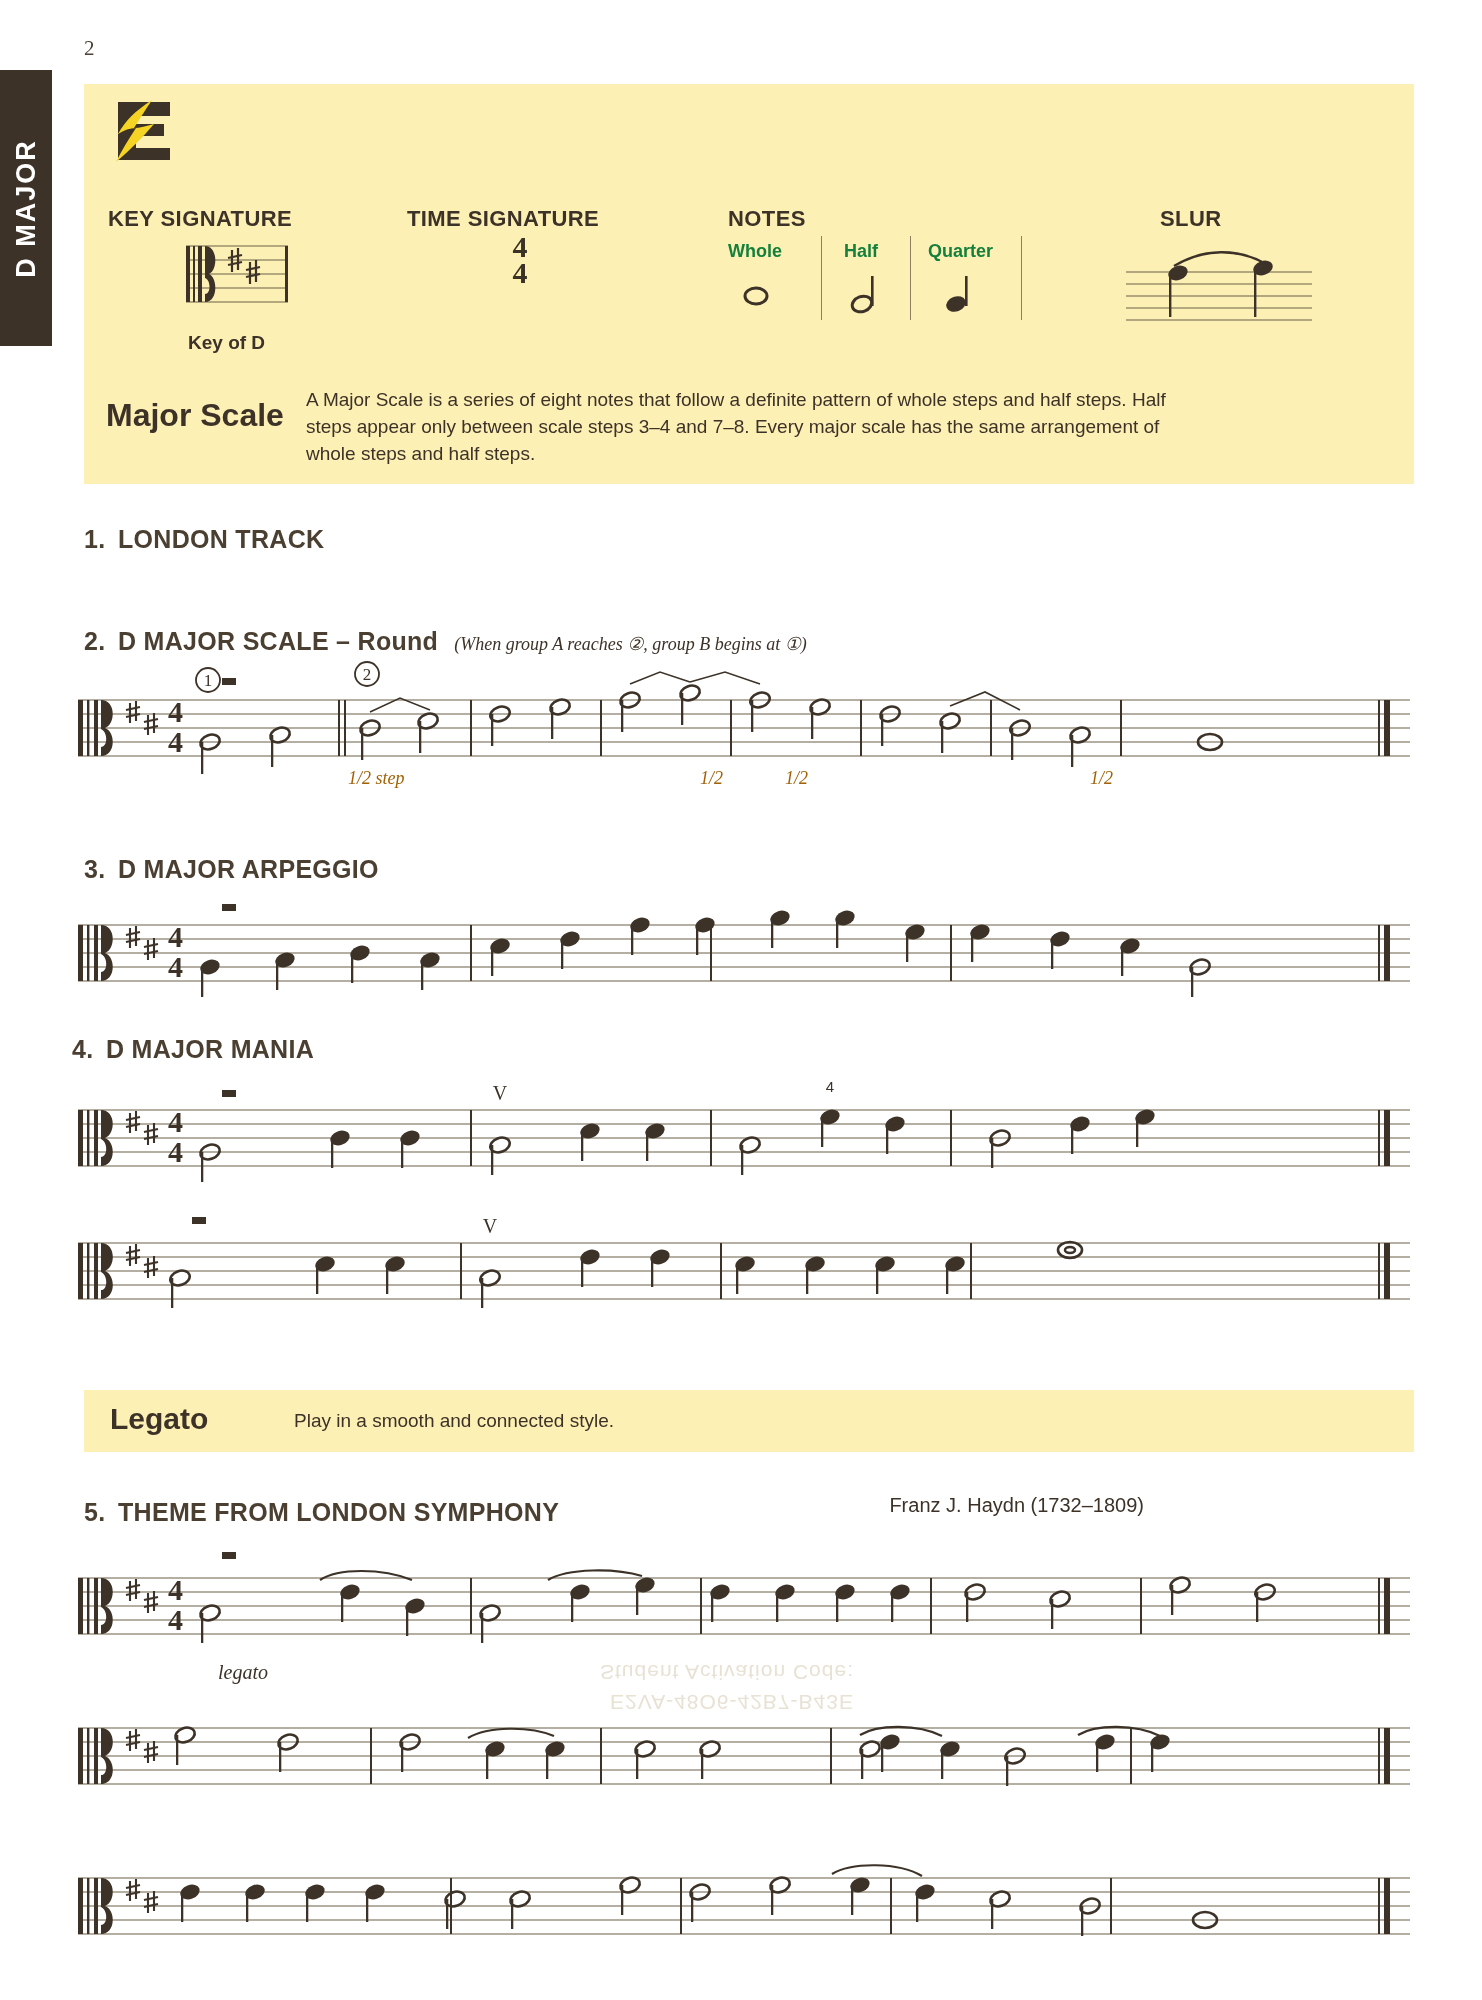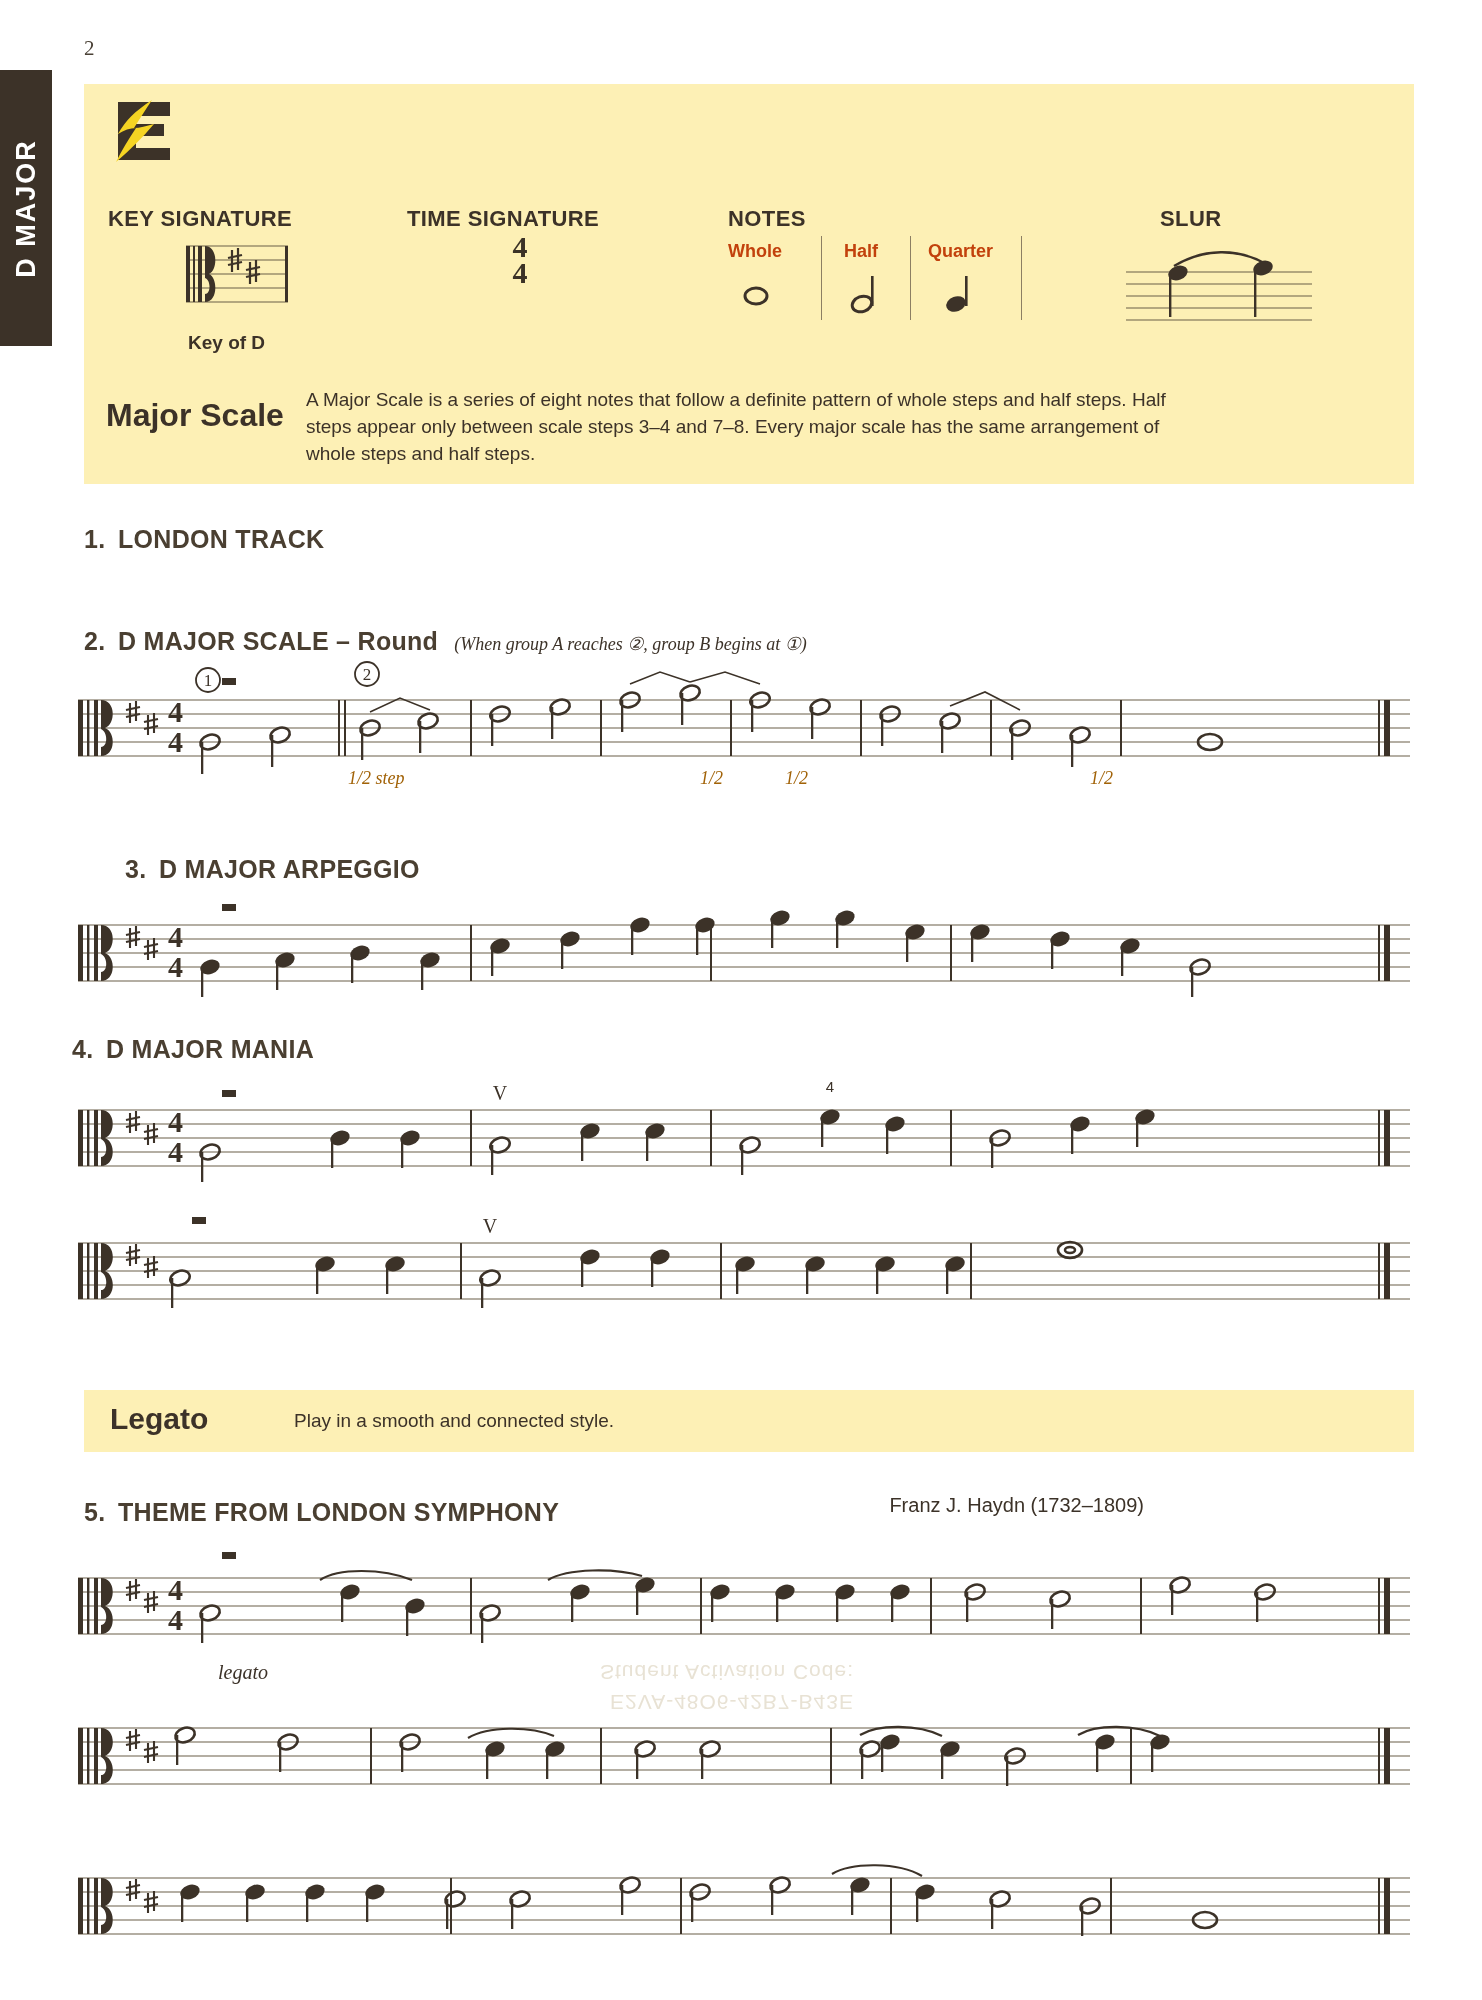--- a/index.html
+++ b/index.html
@@ -36,21 +36,21 @@
   }
   .col-head{
     position:absolute;font-size:22px;font-weight:bold;color:#3c3228;
     letter-spacing:0.4px;
   }
   #keysig-head{left:24px;top:122px;}
   #timesig-head{left:323px;top:122px;}
   #notes-head{left:644px;top:122px;}
   #slur-head{left:1076px;top:122px;}
 
-  .note-col-label{position:absolute;font-size:18px;font-weight:bold;color:#c2410c;}
+  .note-col-label{position:absolute;font-size:18px;font-weight:bold;color:#15803d;}
   #lbl-whole{left:644px;top:157px;}
   #lbl-half{left:760px;top:157px;}
   #lbl-quarter{left:844px;top:157px;}
 
   .note-div{position:absolute;width:1px;background:#8c7f63;top:152px;height:84px;}
   #div1{left:737px;}
   #div2{left:826px;}
   #div3{left:937px;}
 
   #keysig-staff{position:absolute;left:100px;top:152px;}
@@ -299,21 +299,21 @@
     <text x="138" y="26">1</text>
         <text x="297" y="20">2</text>
   </g>
 </svg>
 </div>
 <div class="stepmark" style="left:348px;top:768px;">1/2 step</div>
 <div class="stepmark" style="left:700px;top:768px;">1/2</div>
 <div class="stepmark" style="left:785px;top:768px;">1/2</div>
 <div class="stepmark" style="left:1090px;top:768px;">1/2</div>
 
-<div class="ex-head" style="left:84px;top:855px;margin-left:41px;">
+<div class="ex-head" style="left:84px;top:855px;">
   <span class="ex-num">3.</span><span>D MAJOR ARPEGGIO</span>
 </div>
 
 <div class="staffwrap" style="left:70px;top:880px;">
 <svg width="1350" height="120" viewBox="0 0 1350 120">
   <g stroke="#6b5f48" stroke-width="1.1">
     <line x1="8" y1="45" x2="1340" y2="45"></line>
         <line x1="8" y1="59" x2="1340" y2="59"></line>
     <line x1="8" y1="73" x2="1340" y2="73"></line>
         <line x1="8" y1="87" x2="1340" y2="87"></line>

